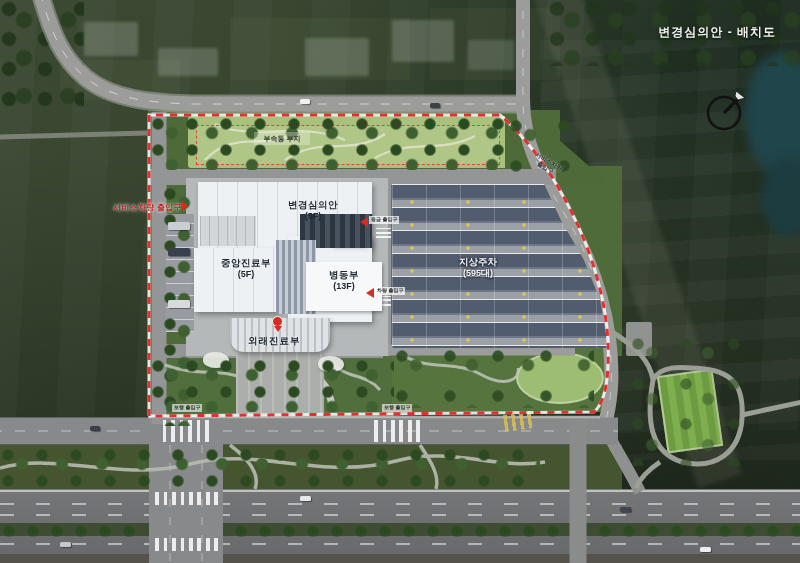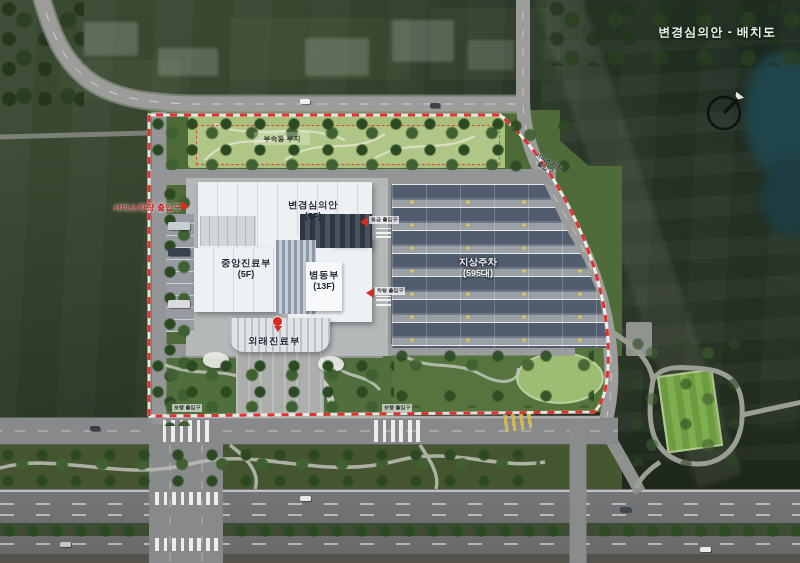--- a/index.html
+++ b/index.html
@@ -88,21 +88,21 @@
     background-size:24px 14px;}
   
   .zebra{z-index:25;background:repeating-linear-gradient(90deg,rgba(255,255,255,.85) 0 3.5px,transparent 3.5px 8.5px);}
   .zebra.h{background:repeating-linear-gradient(0deg,rgba(255,255,255,.85) 0 2px,transparent 2px 4.5px);}
   .zebra.y{background:repeating-linear-gradient(90deg,rgba(220,190,80,.85) 0 3.5px,transparent 3.5px 8px);}
   .car{z-index:28;border-radius:1.5px;box-shadow:1px 1px 1px rgba(0,0,0,.4);}
   
   .rooflabel{z-index:30;text-align:center;color:#1d2631;font-weight:bold;line-height:1.25;}
   .rooflabel .l1{font-size:9.5px;letter-spacing:.5px;}
   .rooflabel .l2{font-size:9px;}
-  .wardchip{left:306px;top:262px;width:36px;height:42px;background:#f6f8f9;z-index:29;
+  .wardchip{left:306px;top:262px;width:76px;height:42px;background:#f6f8f9;z-index:29;
     box-shadow:1px 2px 3px rgba(15,20,28,.35);}
   .parklabel{z-index:30;text-align:center;color:#f4f6f8;font-weight:bold;line-height:1.3;
     text-shadow:0 0 3px rgba(10,15,25,.95),0 1px 2px rgba(10,15,25,.9);}
   .annexlabel{left:254px;top:132px;width:56px;height:13px;z-index:30;background:rgba(255,255,255,.28);
     color:#2a3326;font-size:7px;font-weight:bold;text-align:center;line-height:13px;}
   .redlabel{z-index:30;color:#c01d1d;font-weight:bold;font-size:8px;letter-spacing:.3px;
     text-shadow:0 0 2px rgba(255,255,255,.9),0 0 4px rgba(255,255,255,.7);white-space:nowrap;}
   .tinychip{z-index:30;background:rgba(255,255,255,.72);color:#26282c;font-size:5px;line-height:1.1;
     padding:1px 2px;white-space:nowrap;font-weight:bold;}
   .rotlabel{z-index:30;color:#2e333c;font-size:6px;font-weight:bold;line-height:1.15;text-align:center;

